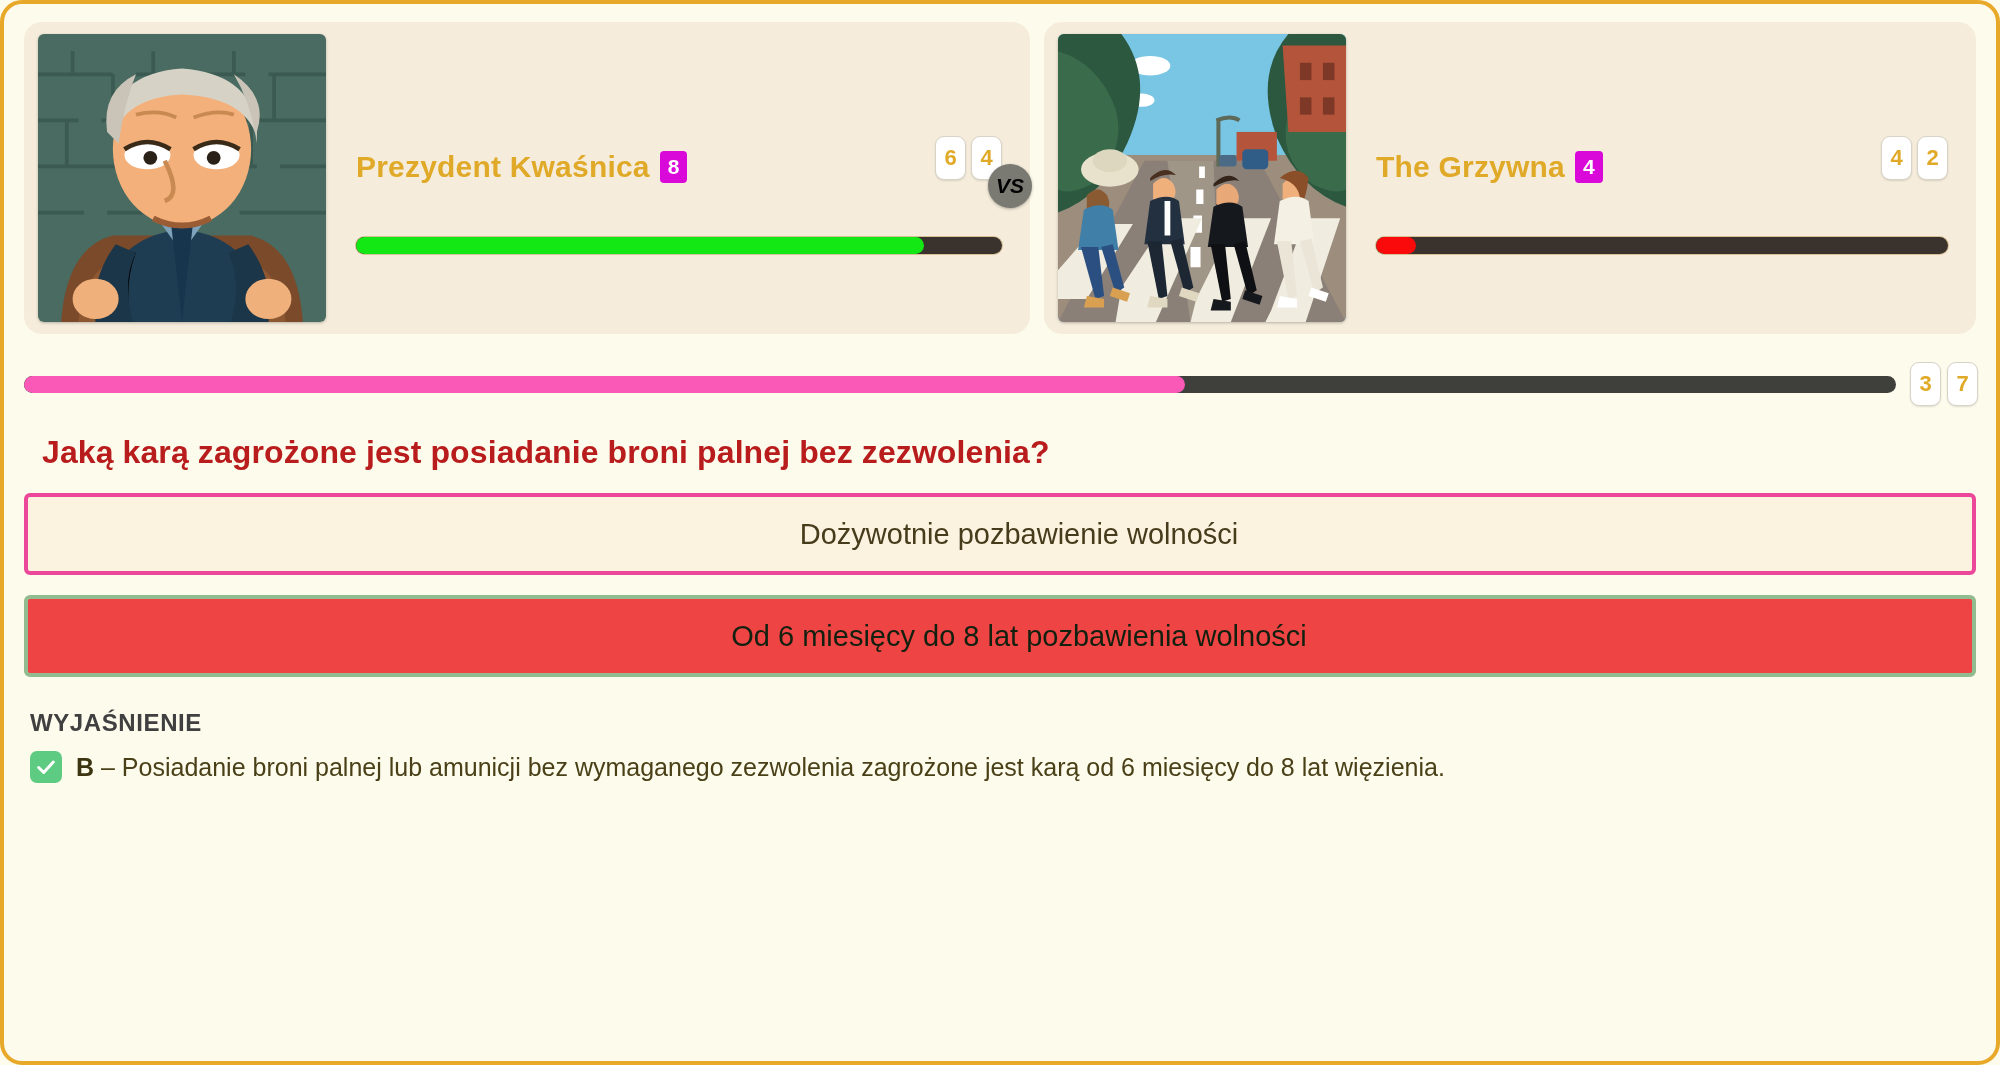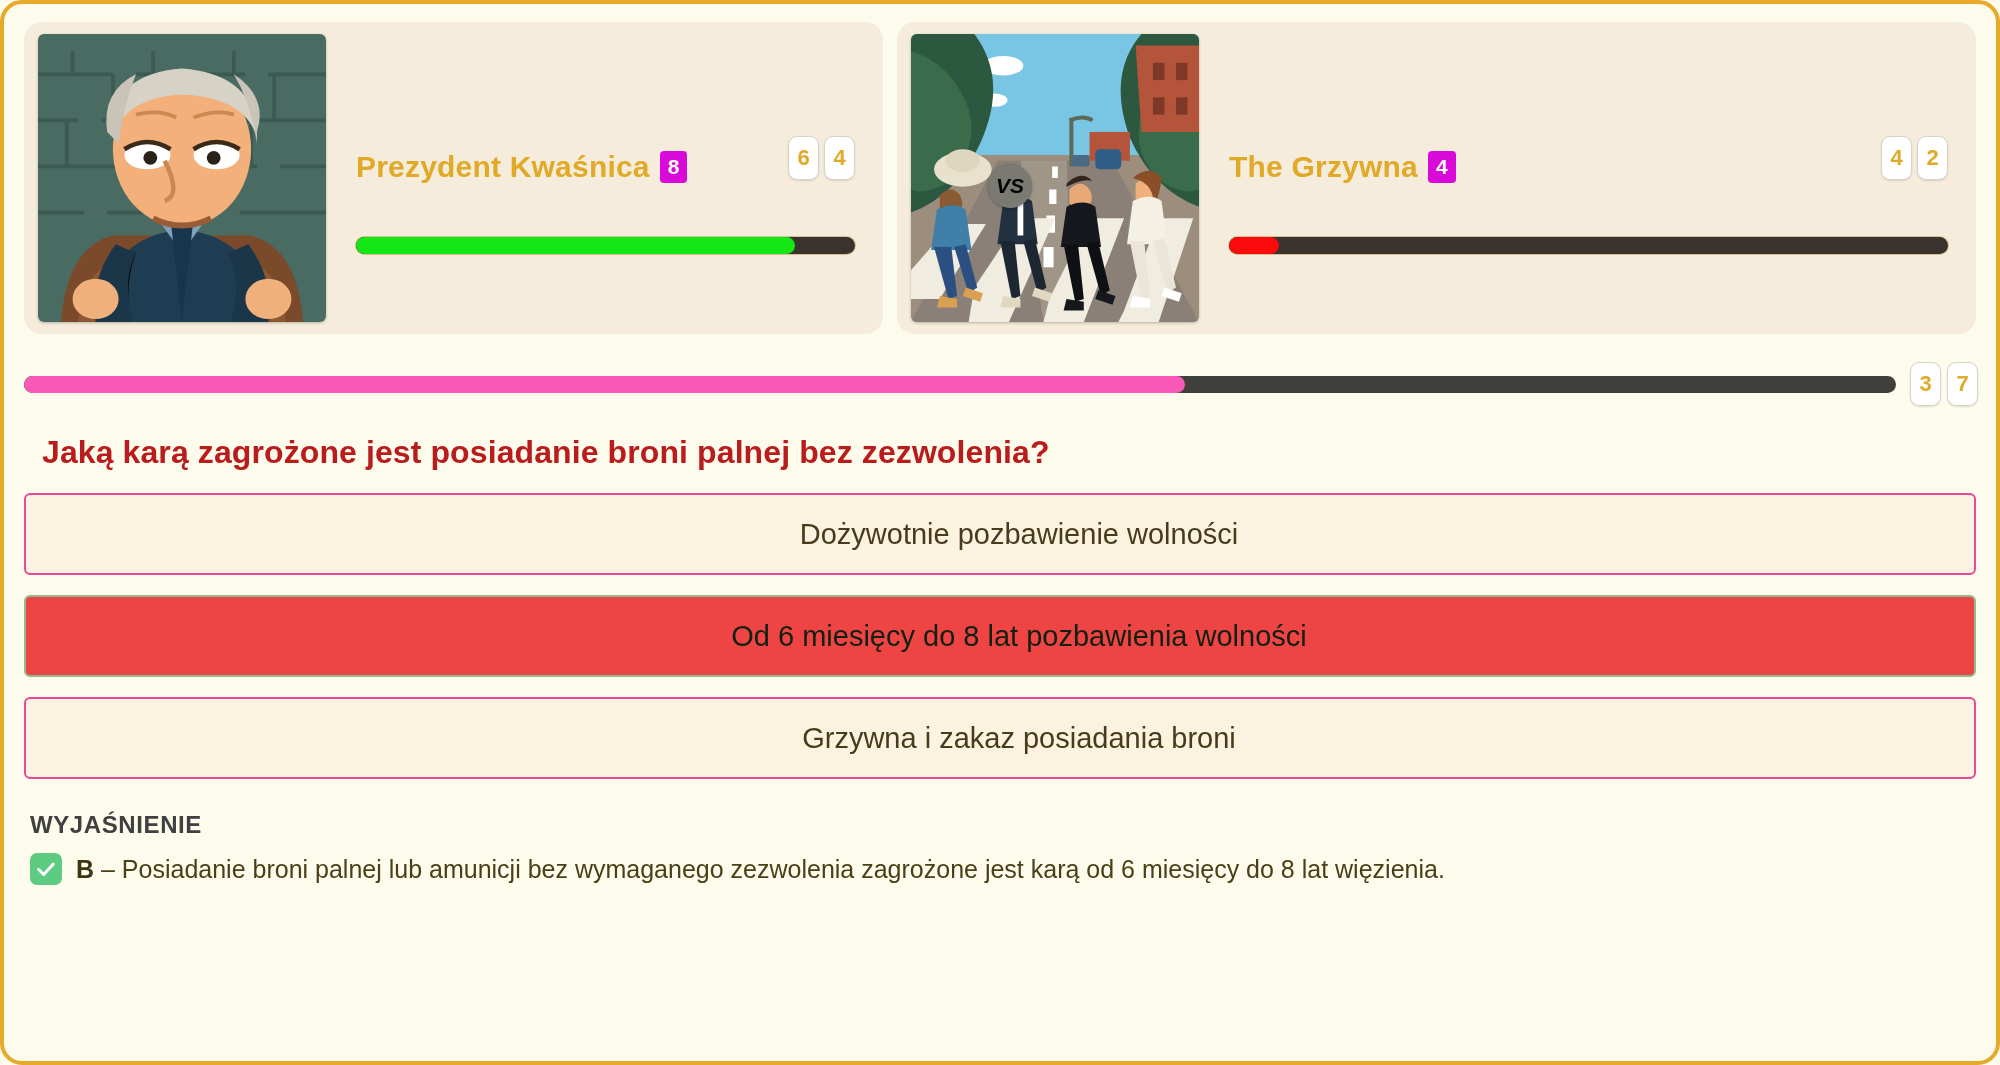--- a/index.html
+++ b/index.html
@@ -33,21 +33,21 @@
 
   .fighter-card {
     position: relative;
     background: #f5ecdb;
     border-radius: 18px;
     display: flex;
     align-items: center;
     padding: 14px;
     overflow: hidden;
   }
-  .fighter-card.left  { width: 859px; }
+  .fighter-card.left  { width: 1006px; }
   .fighter-card.right { flex: 1; }
 
   .avatar {
     width: 288px;
     height: 288px;
     border-radius: 6px;
     flex: none;
     overflow: hidden;
     box-shadow: 0 1px 3px rgba(0,0,0,.25);
   }
@@ -189,21 +189,21 @@
   }
   .answer {
     height: 82px;
     display: flex;
     align-items: center;
     justify-content: center;
     border-radius: 6px;
     font-size: 29px;
     color: #463c1c;
     background: #fbf3e0;
-    border: 2px solid #ec4899;
+    border: 4px solid #ec4899;
     padding-left: 38px;
   }
   .answer.correct {
     background: #ef4444;
     border-color: #93bb90;
     color: #11200f;
   }
 
   
   .explanation {
@@ -414,21 +414,20 @@
       <div class="score-box">3</div>
       <div class="score-box">7</div>
     </div>
   </div>
 
   <div class="question">Jaką karą zagrożone jest posiadanie broni palnej bez zezwolenia?</div>
 
   <div class="answers">
     <div class="answer">Dożywotnie pozbawienie wolności</div>
     <div class="answer correct">Od 6 miesięcy do 8 lat pozbawienia wolności</div>
-    <div class="answer">Grzywna i zakaz posiadania broni</div>
   </div>
 
   <div class="explanation">
     <div class="explanation-title">WYJAŚNIENIE</div>
     <div class="explanation-body">
       <span class="check-icon">
         <svg viewBox="0 0 24 24">
             <path d="M4 12.5 L9.5 18 L20 6.5" stroke="#ffffff" stroke-width="3.2" fill="none" stroke-linecap="round" stroke-linejoin="round"></path>
           </svg>
       </span>

